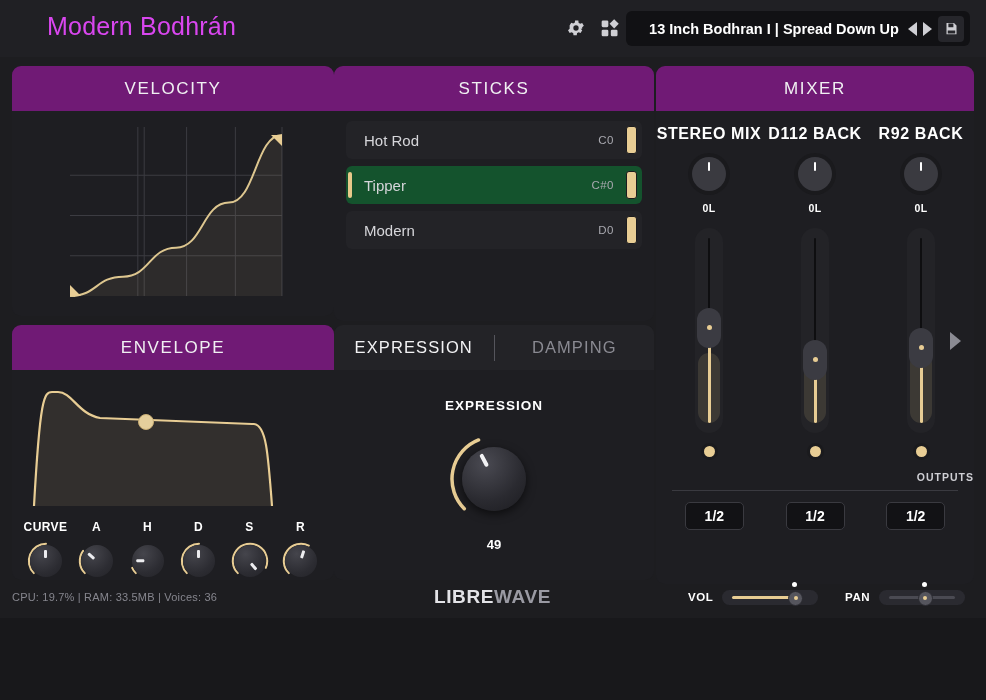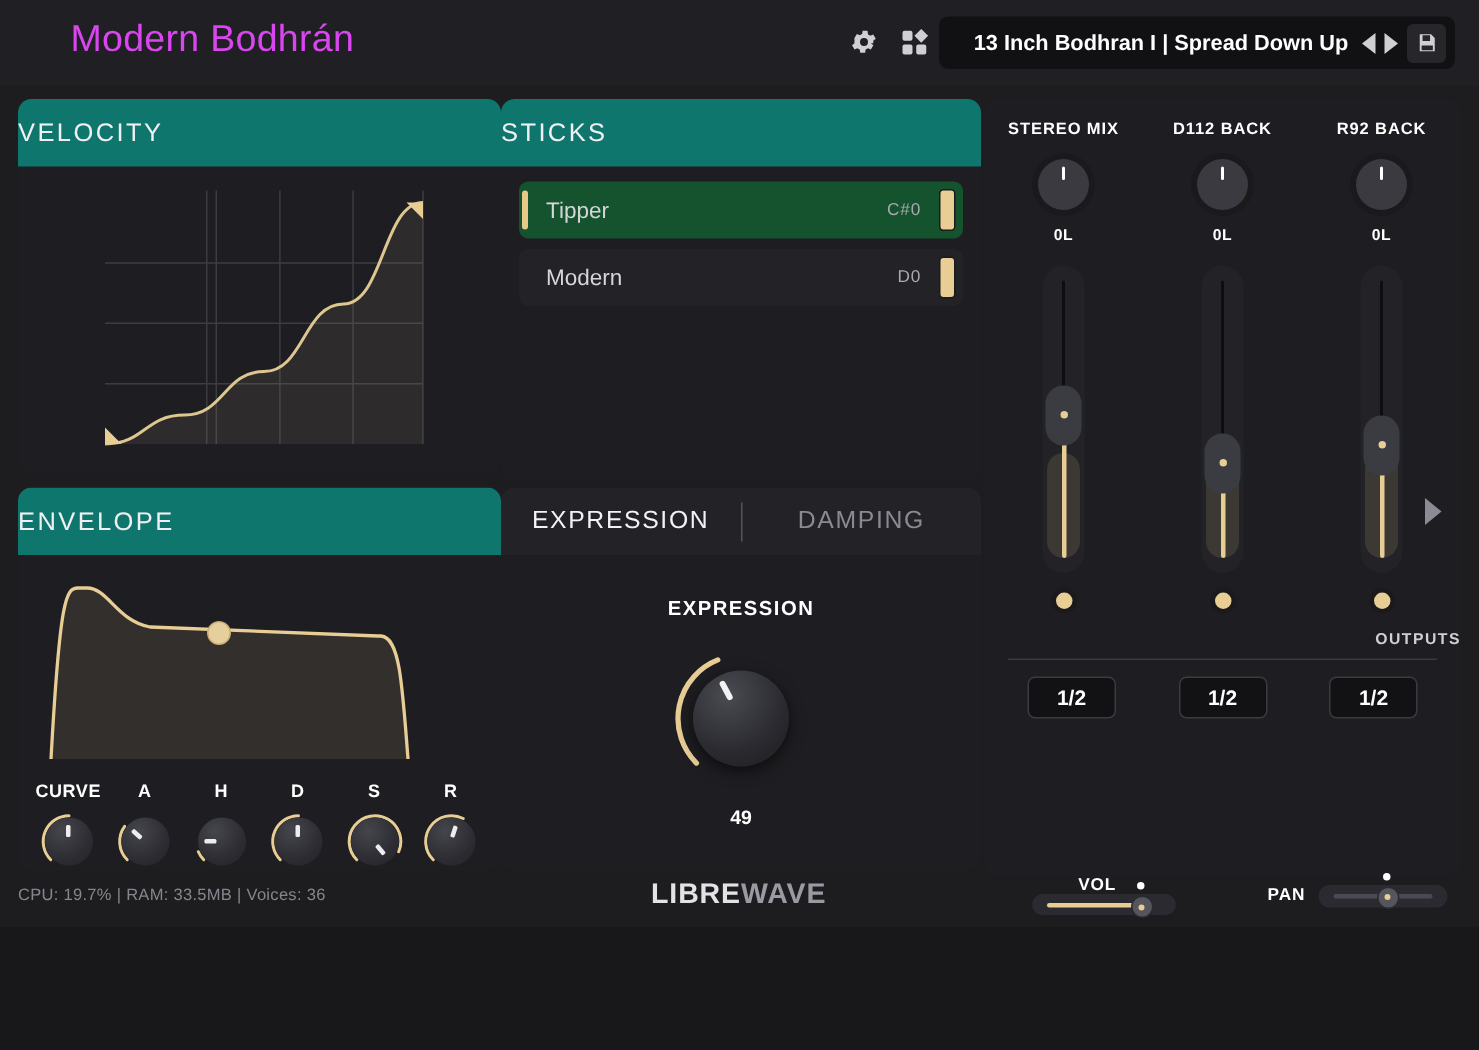--- a/index.html
+++ b/index.html
@@ -24,21 +24,21 @@
   .preset-name{flex:1;text-align:center;font-size:14.5px;font-weight:bold;color:#fff;
     padding-left:14px;white-space:nowrap;overflow:hidden;}
   .preset-arrows{display:flex;align-items:center;gap:6px;padding-right:6px;}
   .tri{width:0;height:0;display:block;}
   .tri-l{border-top:7px solid transparent;border-bottom:7px solid transparent;border-right:9px solid #cfcfd4;}
   .tri-r{border-top:7px solid transparent;border-bottom:7px solid transparent;border-left:9px solid #cfcfd4;}
   .save-btn{width:26px;height:26px;border-radius:4px;background:#26262b;display:flex;align-items:center;justify-content:center;}
 
   
   .panel{position:absolute;background:#1e1e22;border-radius:9px;overflow:hidden;}
-  .panel-hd{height:45px;background:#0f766e;display:flex;align-items:center;justify-content:flex-start;}
+  .panel-hd{height:45px;background:#701a75;display:flex;align-items:center;justify-content:center;}
   .panel-hd .ttl{font-size:17px;letter-spacing:1.6px;color:#f0f0f2;font-weight:400;}
   .panel-body{position:relative;}
 
   #velocity{left:12px;top:66px;width:322px;height:250px;}
   #sticks{left:334px;top:66px;width:320px;height:255px;}
   #mixer{left:656px;top:66px;width:318px;height:518px;}
   #envelope{left:12px;top:325px;width:322px;height:255px;}
   #expression{left:334px;top:325px;width:320px;height:255px;}
 
   
@@ -49,21 +49,21 @@
     display:flex;align-items:center;padding:0 0 0 18px;}
   .stick-row.sel{background:#14532d;}
   .stick-row.sel:before{content:"";position:absolute;left:2px;top:6px;width:4px;height:26px;border-radius:2px;background:#e7c98a;}
   .stick-name{font-size:15px;color:#d6d6da;flex:1;}
   .stick-note{font-size:11.5px;color:#a9a9b0;margin-right:12px;letter-spacing:.5px;}
   .stick-bar{width:9px;height:26px;border-radius:3px;background:#e8cd94;border:1px solid #1b1b1e;margin-right:5px;}
 
   
   .mx-cols{display:flex;padding:14px 0 0 0;}
   .mx-col{flex:1;display:flex;flex-direction:column;align-items:center;}
-  .mx-label{font-size:11px;font-weight:bold;letter-spacing:.6px;color:#fff;margin-bottom:14px;}
+  .mx-label{font-size:16px;font-weight:bold;letter-spacing:.6px;color:#fff;margin-bottom:14px;}
   .pan-knob{width:34px;height:34px;border-radius:50%;background:#3a3a40;position:relative;
     box-shadow:0 0 0 4px #1a1a1d;}
   .pan-knob i{position:absolute;left:50%;top:5px;width:2.5px;height:9px;margin-left:-1.2px;background:#fff;border-radius:1px;}
   .pan-val{font-size:10.5px;font-weight:bold;color:#fff;margin-top:11px;letter-spacing:.4px;}
   .fader-wrap{margin-top:14px;width:28px;height:205px;position:relative;background:#232327;border-radius:14px;}
   .fader-track{position:absolute;left:50%;top:10px;margin-left:-1px;width:2px;height:185px;background:#0e0e10;border-radius:1px;}
   .fader-fill{position:absolute;left:50%;margin-left:-1.5px;width:3px;background:#e8cd94;border-radius:2px;}
   .fader-glow{position:absolute;left:3px;width:22px;border-radius:11px;background:rgba(232,205,148,.13);}
   .fader-handle{position:absolute;left:2px;width:24px;height:40px;border-radius:12px;background:#3b3b42;}
   .fader-handle i{position:absolute;left:50%;top:50%;width:5px;height:5px;margin:-2.5px 0 0 -2.5px;border-radius:50%;background:#e8cd94;}
@@ -184,35 +184,43 @@
         </svg>
     </div>
   </div>
 
   <div class="panel" id="sticks">
     <div class="panel-hd">
       <span class="ttl">STICKS</span>
     </div>
     <div class="panel-body">
       <div class="sticks-list" id="sticks-list">
+          <div class="stick-row">
+            <span class="stick-name">Hot Rod</span>
+            <span class="stick-note">C0</span>
+            <span class="stick-bar"></span>
+          </div>
           <div class="stick-row sel">
             <span class="stick-name">Tipper</span>
             <span class="stick-note">C#0</span>
             <span class="stick-bar"></span>
           </div>
           <div class="stick-row">
             <span class="stick-name">Modern</span>
             <span class="stick-note">D0</span>
             <span class="stick-bar"></span>
           </div>
         </div>
     </div>
   </div>
 
   <div class="panel" id="mixer">
+    <div class="panel-hd">
+      <span class="ttl">MIXER</span>
+    </div>
     <div class="panel-body">
       <div class="mx-cols" id="mx-cols">
           <div class="mx-col">
             <span class="mx-label">STEREO MIX</span>
             <span class="pan-knob">
               <i style="transform: rotate(0deg); transform-origin: 50% 12px;"></i>
             </span>
             <span class="pan-val">0L</span>
             <span class="fader-wrap">
               <span class="fader-track"></span>
@@ -346,21 +354,21 @@
     </div>
   </div>
 
   <div class="status">
     <span class="status-txt">CPU: 19.7%  |  RAM: 33.5MB  |  Voices: 36</span>
   </div>
   <div class="brand">
     <span class="b1">LIBRE</span><span class="b2">WAVE</span>
   </div>
 
-  <div class="vp" style="left:688px;flex-direction:column;">
+  <div class="vp" style="left:688px;">
     <span class="vp-label">VOL</span>
     <span class="hslider" id="vol-slider" style="width:96px;">
       <span class="fill" id="vol-fill" style="width: 61.62px;"></span>
       <span class="knb" id="vol-knb" style="left: 65.62px;">
           <i></i>
         </span>
       <span class="vp-dot" id="vol-dot" style="left: 69.62px;"></span>
     </span>
   </div>
   <div class="vp" style="left:845px;">

